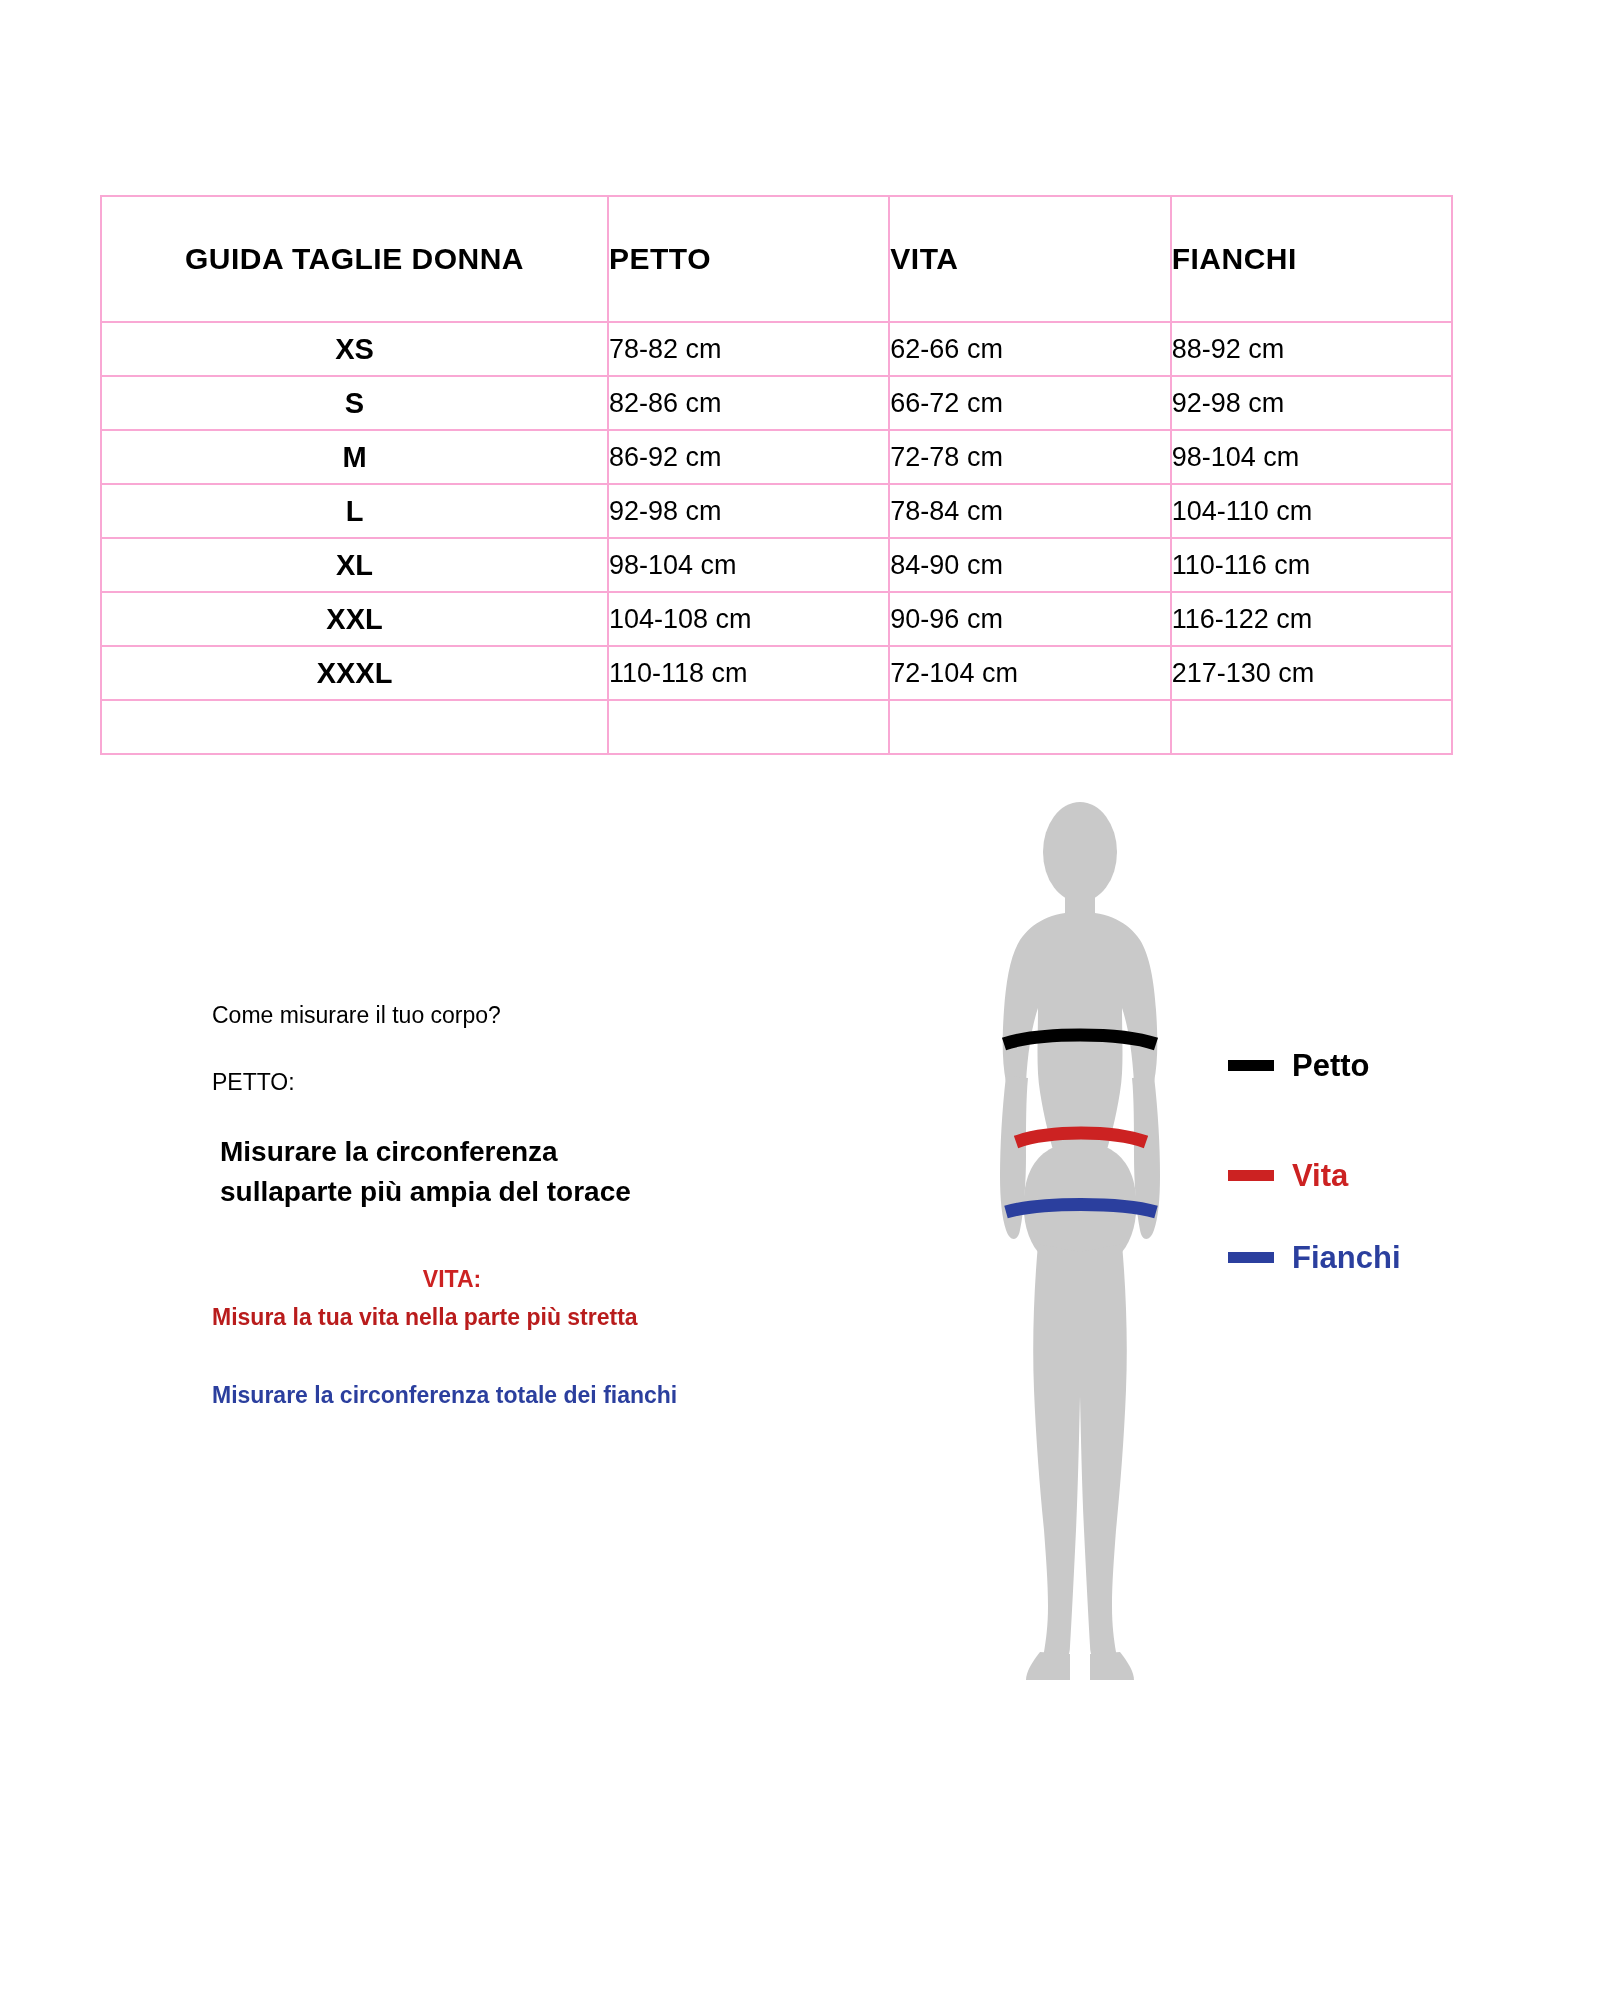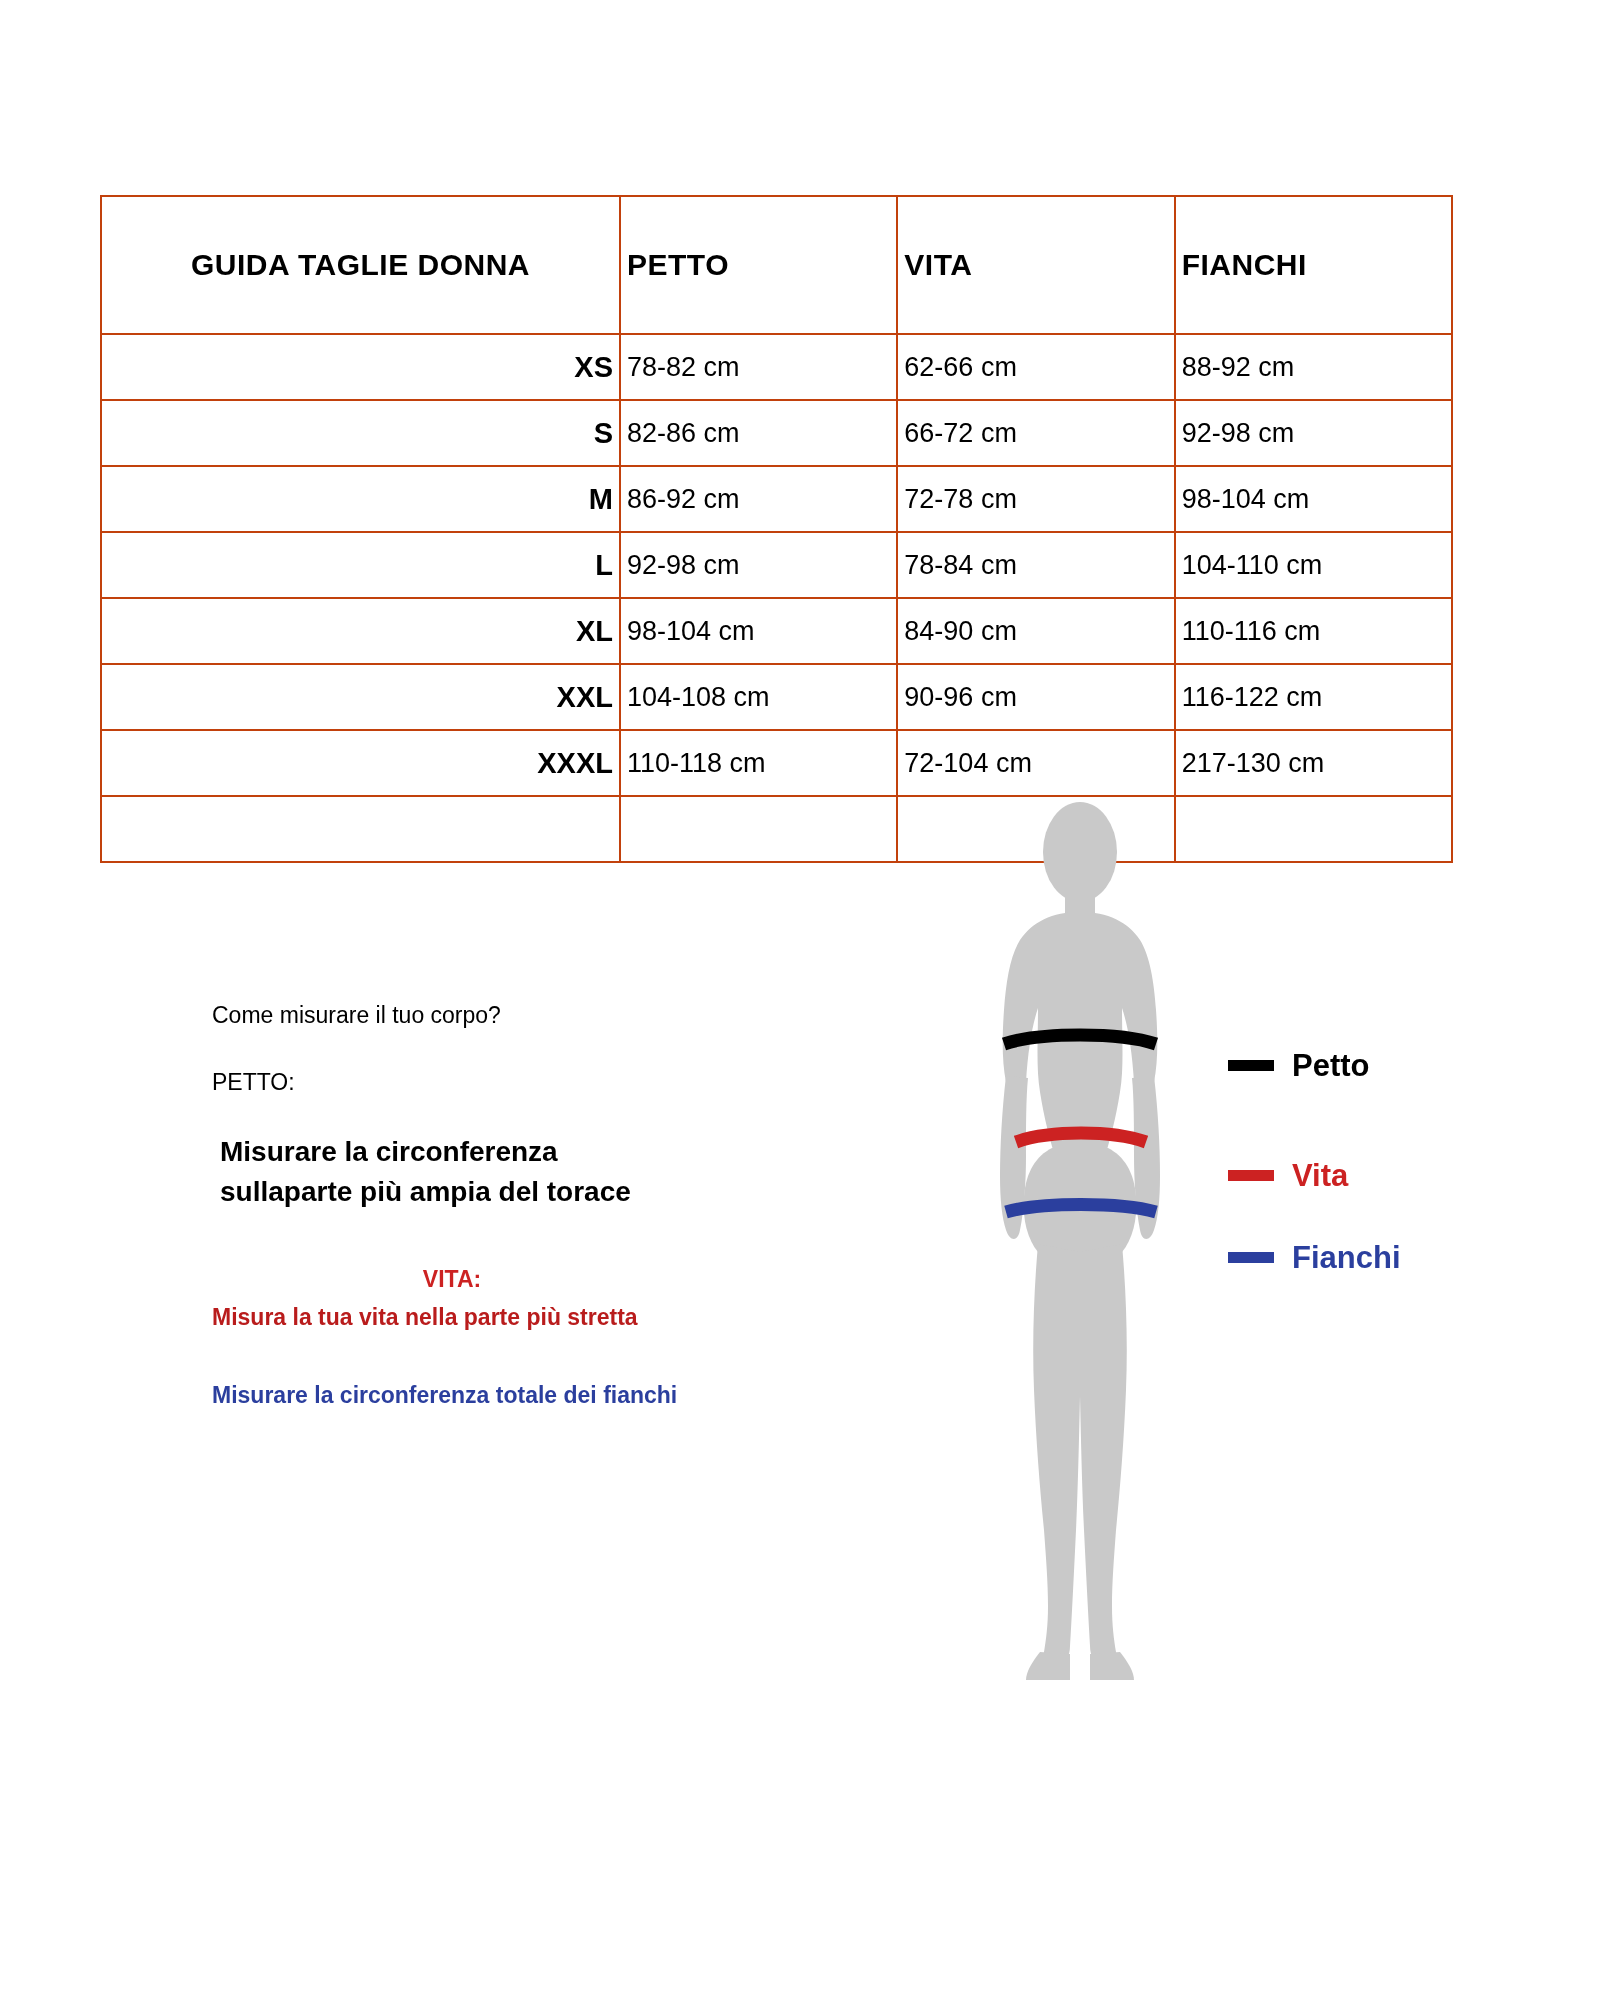--- a/index.html
+++ b/index.html
@@ -22,40 +22,40 @@
     left: 100px;
     top: 195px;
     width: 1353px;
   }
   table.size-table {
     border-collapse: collapse;
     width: 100%;
     table-layout: fixed;
   }
   table.size-table td, table.size-table th {
-    border: 2px solid #c2410c;
-    padding: 6px;
+    border: 2px solid #f9a8d4;
+    padding: 0;
     vertical-align: middle;
   }
   .hdr-row th {
     height: 124px;
     font-size: 30px;
     font-weight: bold;
     letter-spacing: 0.5px;
   }
   th.hdr-guide {
     text-align: center;
     width: 505px;
   }
   th.hdr-measure {
     text-align: left;
     padding-left: 22px;
   }
   td.size-label {
-    text-align: right;
+    text-align: center;
     font-size: 29px;
     font-weight: bold;
     height: 52px;
   }
   td.size-val {
     text-align: left;
     font-size: 27px;
     padding-left: 18px;
     height: 52px;
     font-weight: normal;

